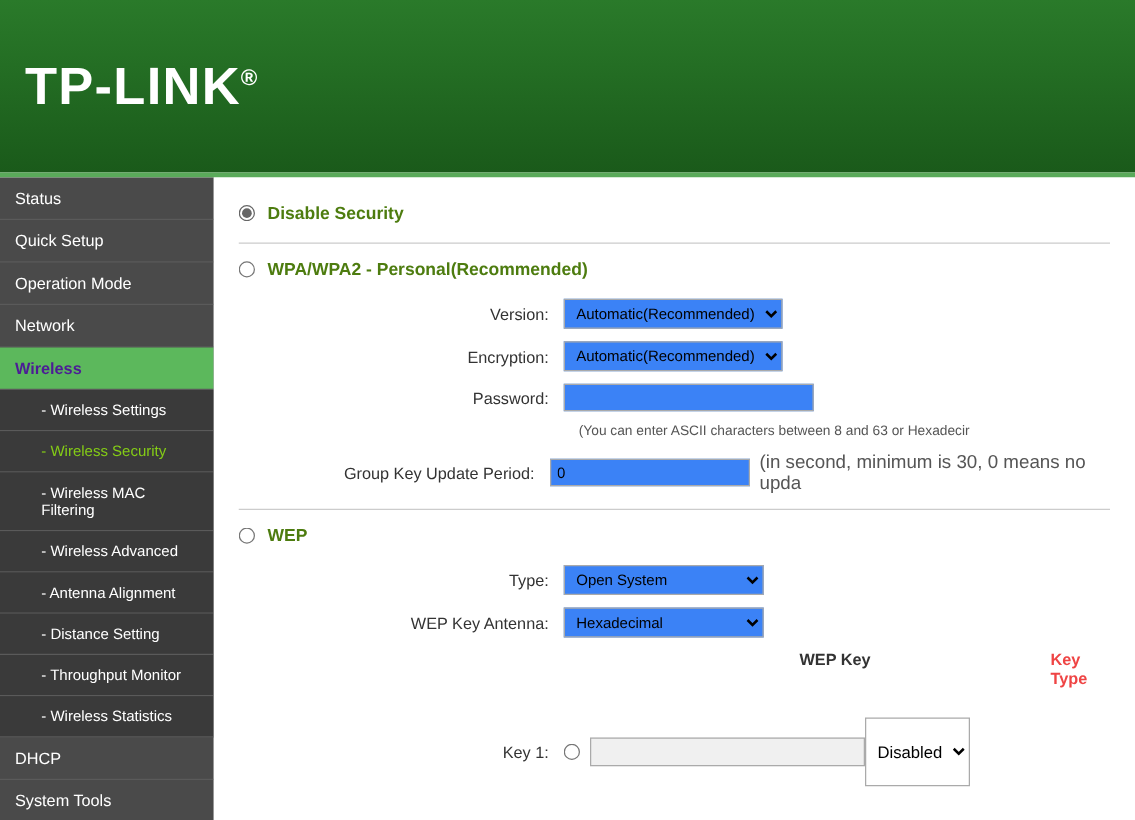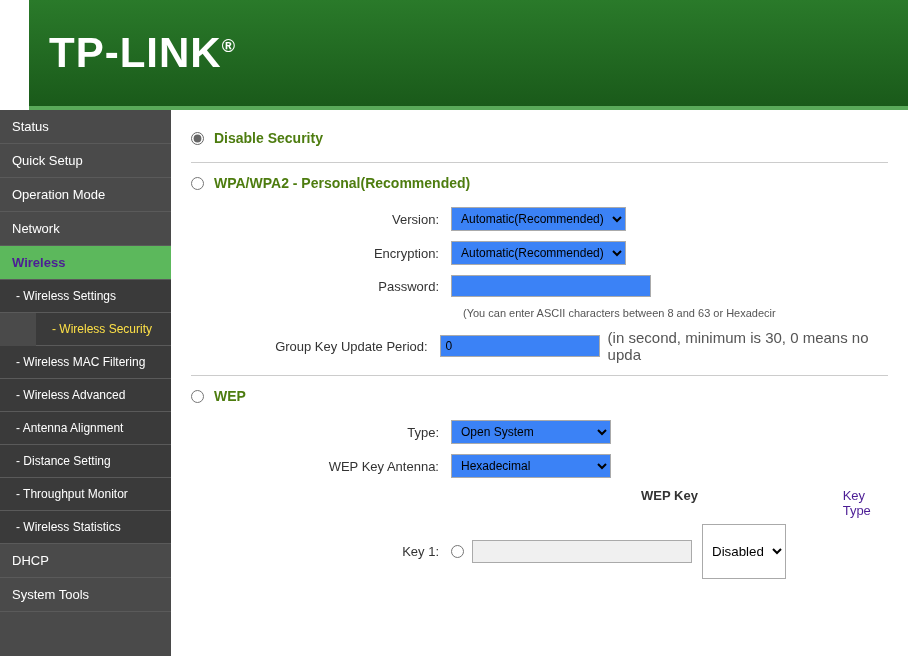--- a/index.html
+++ b/index.html
@@ -1,26 +1,25 @@
 <!DOCTYPE html>
 <html><head>
   <meta charset="utf-8">
   <style>
     * { box-sizing: border-box; margin: 0; padding: 0; }
     body { font-family: Arial, sans-serif; font-size: 13px; background: #fff; width: 908px; height: 656px; overflow: hidden; }
 
     
     .header {
       background: linear-gradient(to bottom, #2a7a2a, #1a5a1a);
-      height: 110px;
+      height: 142px;
       display: flex;
       align-items: center;
       padding-left: 20px;
       border-bottom: 4px solid #5aaa5a;
-      margin-left: 29px;
     }
     .logo-text {
       color: white;
       font-size: 42px;
       font-weight: bold;
       font-family: Arial, sans-serif;
       letter-spacing: 1px;
     }
     .logo-reg {
       font-size: 18px;
@@ -41,22 +40,22 @@
       overflow-y: auto;
     }
     .sidebar-item {
       padding: 9px 12px;
       color: white;
       cursor: pointer;
       font-size: 13px;
       border-bottom: 1px solid #5a5a5a;
     }
     .sidebar-item.active { background: #5cb85c; color: #4c1d95; font-weight: bold; }
-    .sidebar-item.sub { padding-left: 16px; font-size: 12px; background: #3a3a3a; }
-    .sidebar-item.sub.active-sub { color: #fde047; background: #3a3a3a; margin-left: 36px; }
+    .sidebar-item.sub { padding-left: 33px; font-size: 12px; background: #3a3a3a; }
+    .sidebar-item.sub.active-sub { color: #84cc16; background: #3a3a3a; }
 
     
     .content {
       flex: 1;
       padding: 20px 20px;
       background: #fff;
       overflow-y: auto;
     }
 
     .radio-row {
@@ -118,21 +117,20 @@
       align-items: center;
       margin-bottom: 6px;
     }
     .key-input {
       width: 220px;
       border: 1px solid #aaa;
       padding: 3px 5px;
       background: #f0f0f0;
     }
     .key-type-select {
-      margin-left: 10px;
       border: 1px solid #aaa;
       padding: 18px 5px;
       background: white;
     }
     .divider {
       border: none;
       border-top: 1px solid #ccc;
       margin: 12px 0;
     }
   </style>
@@ -227,26 +225,26 @@
         </select>
       </div>
       <div class="form-row">
         <span class="form-label">WEP Key Antenna:</span>
         <select class="form-control">
           <option>Hexadecimal</option>
           <option>ASCII</option>
         </select>
       </div>
 
-      <div style="display:flex; margin-bottom:6px; margin-left:0;">
+      <div style="display:flex; margin-bottom:24px; margin-left:0;">
         <span style="width:200px;"></span>
         <span style="width:20px;"></span>
         <span style="font-weight:bold; color:#333; width:230px; margin-left:12px;"></span>
         <span style="font-weight:bold; color:#333; width:240px;">WEP Key</span>
-        <span style="font-weight:normal; color:#4c1d95;">Key Type</span>
+        <span style="font-weight:bold; color:#ef4444;">Key Type</span>
       </div>
 
       <div class="key-row">
         <span class="form-label">Key 1:</span>
         <input type="radio" name="keysel" style="margin-right: 8px;">
         <input type="text" class="key-input" value="" style="">
         <select class="key-type-select">
           <option>Disabled</option>
           <option>64-bit</option>
           <option>128-bit</option>

